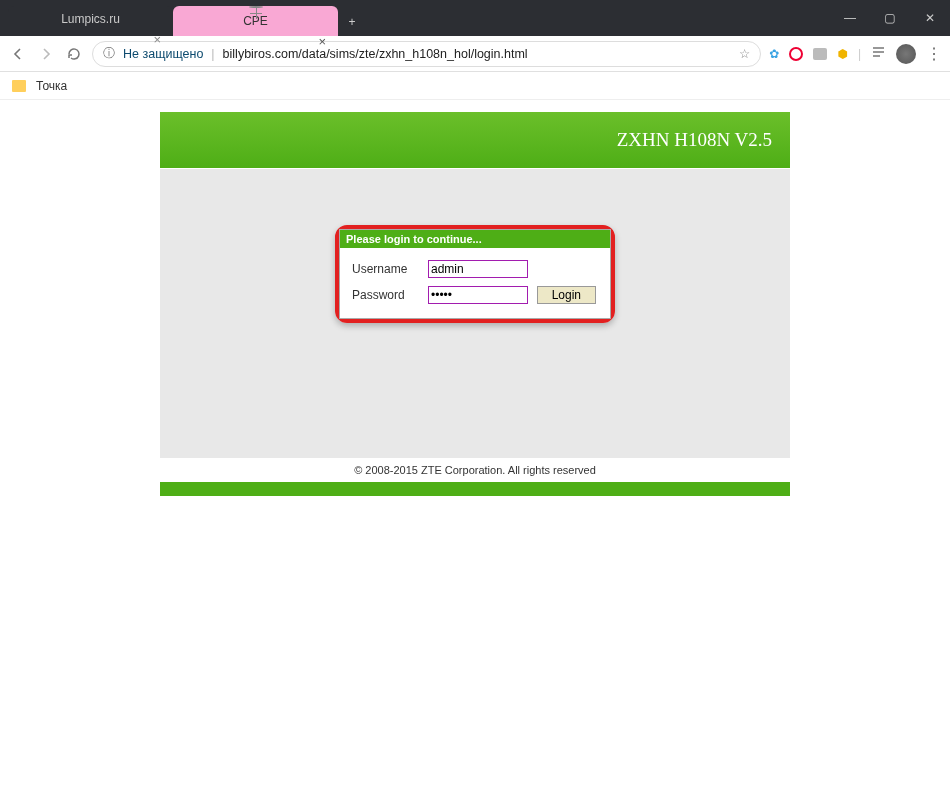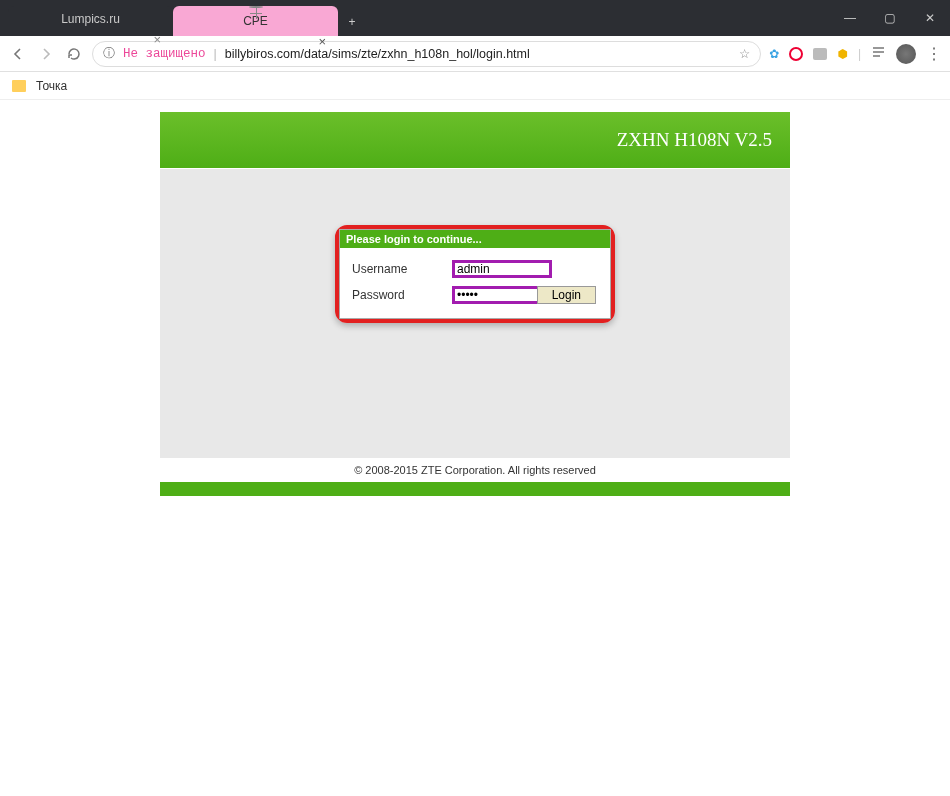--- a/index.html
+++ b/index.html
@@ -52,21 +52,21 @@
 .addr-field {
   flex: 1;
   height: 26px;
   border: 1px solid #ddd;
   border-radius: 13px;
   display:flex; align-items:center;
   padding: 0 10px; gap: 8px;
   font-size: 12.5px; color: #333;
 }
 .addr-field .info-circle { color:#767676; font-size: 12px; }
-.addr-field .nesec { color:#ec4899;font-family:Liberation Mono, monospace; }
+.addr-field .nesec { color:#0c4a6e; }
 .addr-field .sep { color:#bbb; }
 .addr-field .url { color: #222; }
 .right-icons { display:flex; align-items:center; gap: 10px; color:#666; }
 .avatar { width:20px;height:20px;border-radius:50%;background:radial-gradient(circle,#777 0%,#555 100%); }
 .bm-bar { height: 28px; background:#fff; border-bottom: 1px solid #eee; display:flex;align-items:center; padding:0 12px; gap:10px;}
 .bm-folder { width:14px;height:12px;background:#ffcf5c;border-radius:1px;display:inline-block; }
 .bm-label { font-size:12px; color:#333; }
 
 .page {
   background:#fff;
@@ -106,21 +106,21 @@
   background:#4eae16;
   color:#fff;
   font-size: 11px;
   font-weight:bold;
   padding:3px 6px;
 }
 .login-body { padding: 12px 12px 14px 12px; }
 .row { display:flex; align-items:center; margin-bottom:8px; }
 .row label { width:70px; margin-right:6px; font-size:12px; color:#333;}
 .row input[type=text], .row input[type=password] {
-  width: 100px; height:18px; border:3px solid #a21caf; font-size:12px; padding:0 2px;margin-left:24px;
+  width: 100px; height:18px; border:1px solid #a21caf; font-size:12px; padding:0 2px;
 }
 .login-btn-wrap { text-align:right; margin-top:-26px; padding-right: 2px;}
 .login-btn {
   border:1px solid #999; background:#ede8c7;
   font-size:12px; padding:1px 14px;
   cursor:pointer;
 }
 .footer-text { text-align:center; font-size:11px; color:#333; padding:6px 0; }
 .green-footer { height:14px; background:#4eae16; }
 

